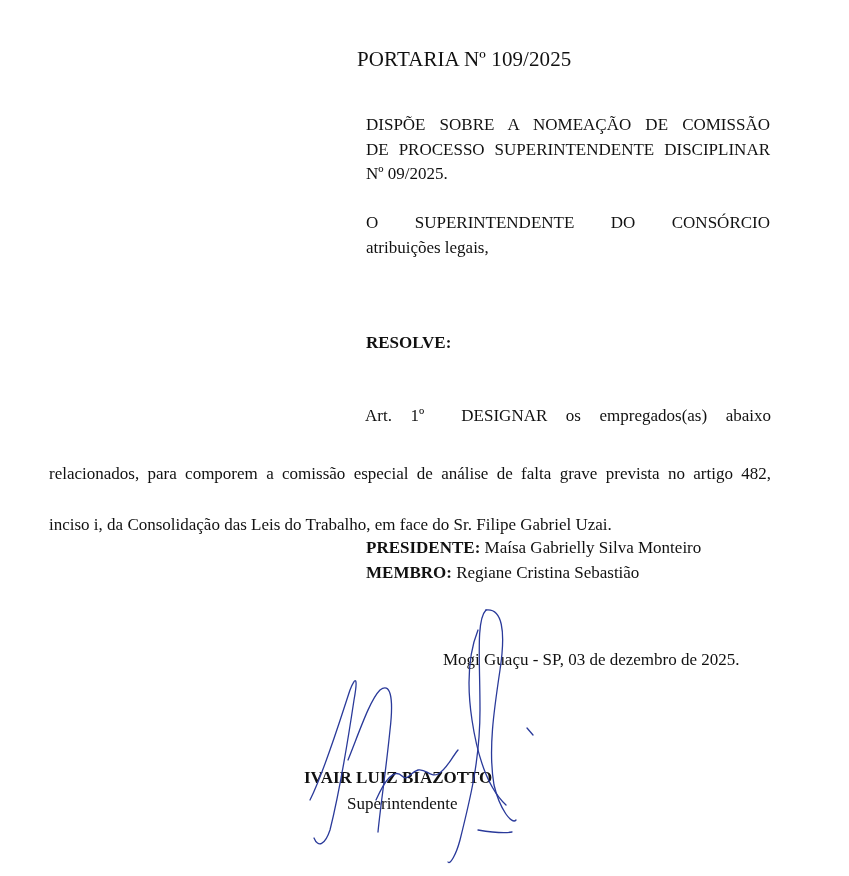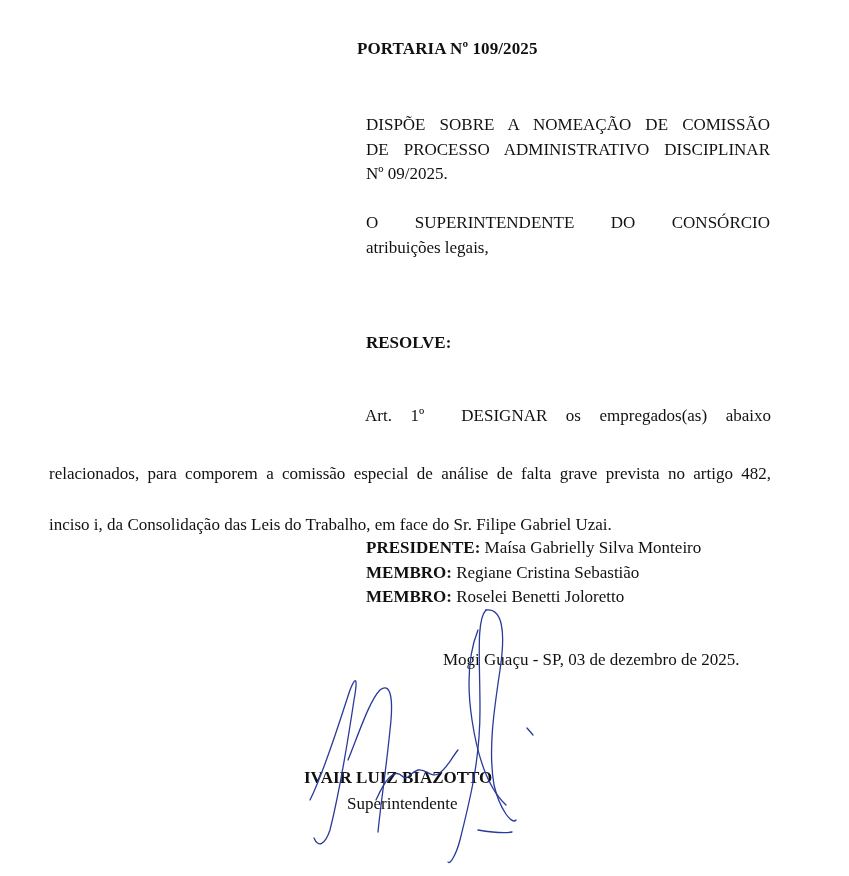--- a/index.html
+++ b/index.html
@@ -12,23 +12,23 @@
       height: 876px;
       position: relative;
       overflow: hidden;
       font-family: "Liberation Serif", "DejaVu Serif", serif;
       color: #111111;
       font-size: 17px;
     }
     .abs { position: absolute; }
     .title {
       left: 357px;
-      top: 39px;
-      font-weight: bold;
-      font-size: 17px;
+      top: 47px;
+      font-weight: normal;
+      font-size: 21px;
       letter-spacing: 0.1px;
     }
     .ementa {
       left: 366px;
       top: 113px;
       width: 404px;
       line-height: 24.5px;
       text-align: justify;
       text-align-last: left;
     }
@@ -95,41 +95,40 @@
       pointer-events: none;
     }
   </style>
 </head>
 <body>
 
 <div class="abs title">PORTARIA Nº 109/2025</div>
 
 <div class="abs ementa">
   <span class="jl">DISPÕE SOBRE A NOMEAÇÃO DE COMISSÃO</span>
-  <span class="jl">DE PROCESSO ADMINISTRATIVO DISCIPLINAR</span>
+  <span class="jl">DE PROCESSO SUPERINTENDENTE DISCIPLINAR</span>
   <span class="ll">Nº 09/2025.</span>
 </div>
 
 <div class="abs preamble">
   <span class="jl">O SUPERINTENDENTE DO CONSÓRCIO</span>
   <span class="ll">atribuições legais,</span>
 </div>
 
 <div class="abs resolve">RESOLVE:</div>
 
 <div class="abs article">
   <span class="l1"><b>Art. 1º</b>&nbsp;&nbsp;<span>DESIGNAR os empregados(as) abaixo</span></span>
   <span class="jl">relacionados, para comporem a comissão especial de análise de falta grave prevista no artigo 482,</span>
   <span class="ll">inciso i, da Consolidação das Leis do Trabalho, em face do Sr. Filipe Gabriel Uzai.</span>
 </div>
 
 <div class="abs members">
   <span class="row"><b>PRESIDENTE:</b> <span>Maísa Gabrielly Silva Monteiro</span></span>
   <span class="row"><b>MEMBRO:</b> <span>Regiane Cristina Sebastião</span></span>
-  <span class="row"><b>MEMBRO:</b> <span>Roselei Benetti Joloretto</span></span>
 </div>
 
 <div class="abs place-date">Mogi Guaçu - SP, 03 de dezembro de 2025.</div>
 
 <div class="abs signer-name">IVAIR LUIZ BIAZOTTO</div>
 <div class="abs signer-role">Superintendente</div>
 
 <svg class="abs signature" viewBox="0 0 260 270" xmlns="http://www.w3.org/2000/svg">
   <g fill="none" stroke="#2a3a9a" stroke-width="1.3" stroke-linecap="round" stroke-linejoin="round">
 

